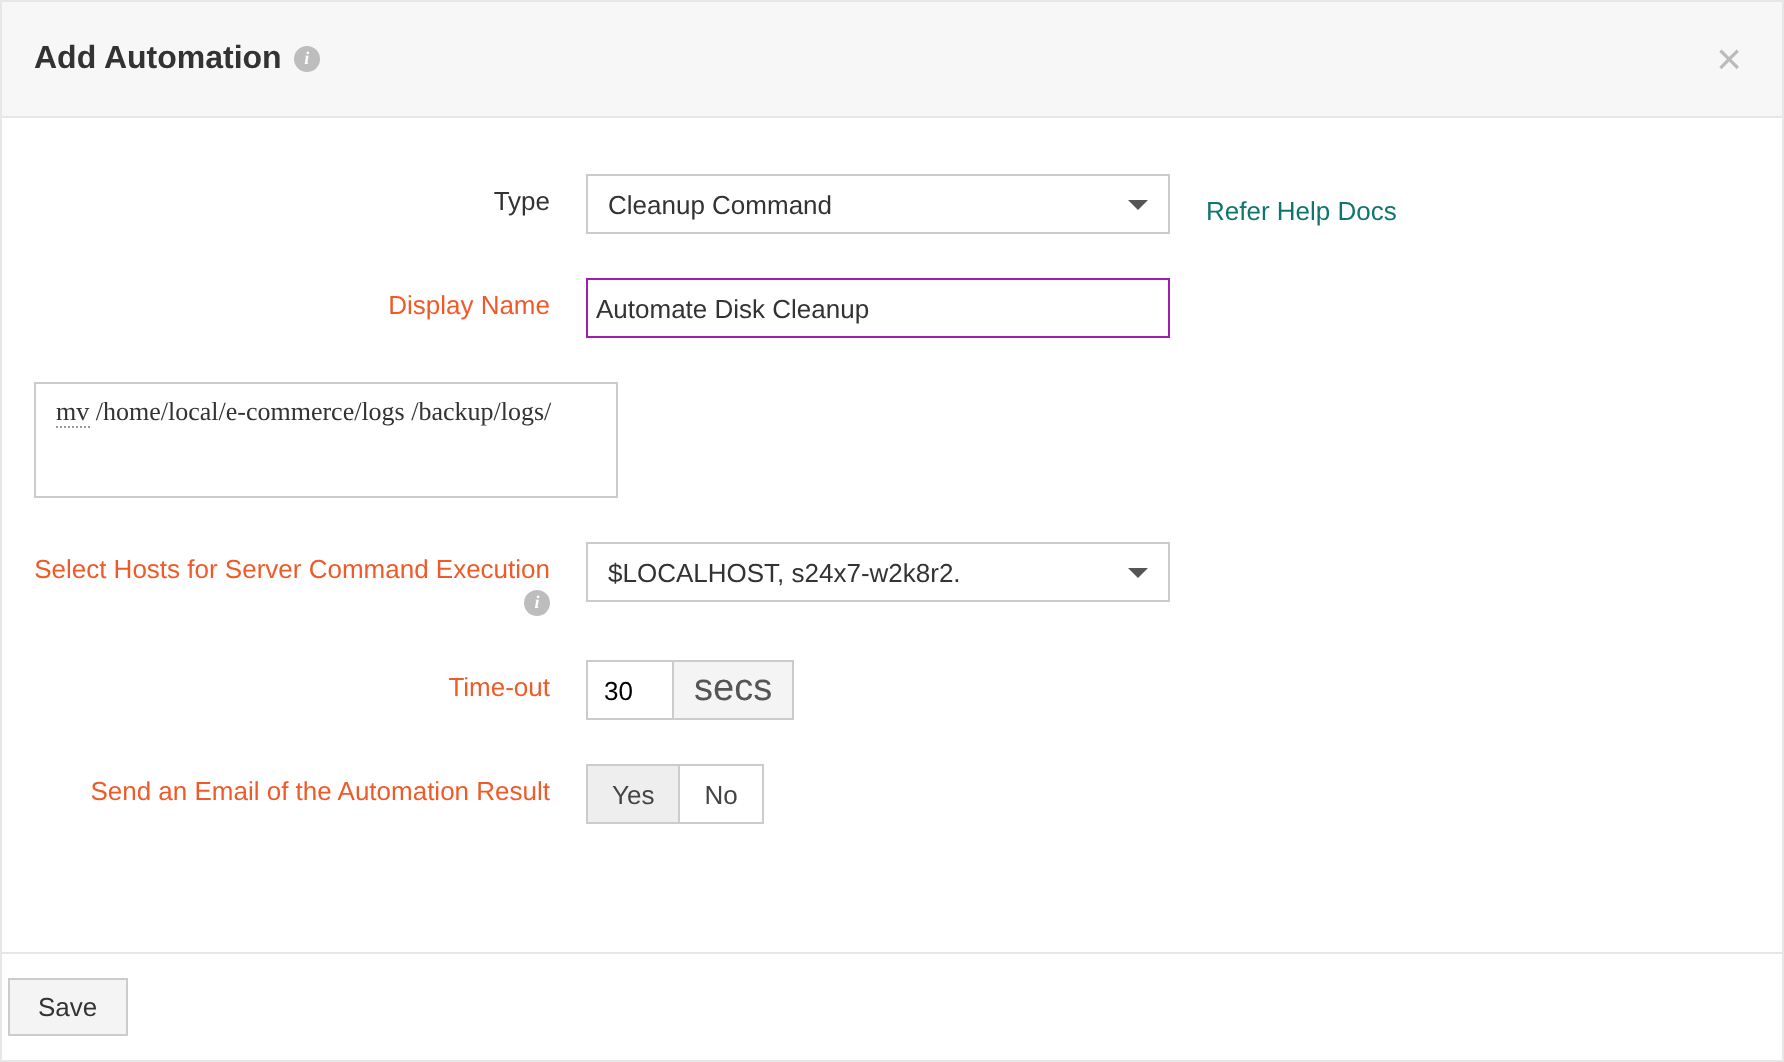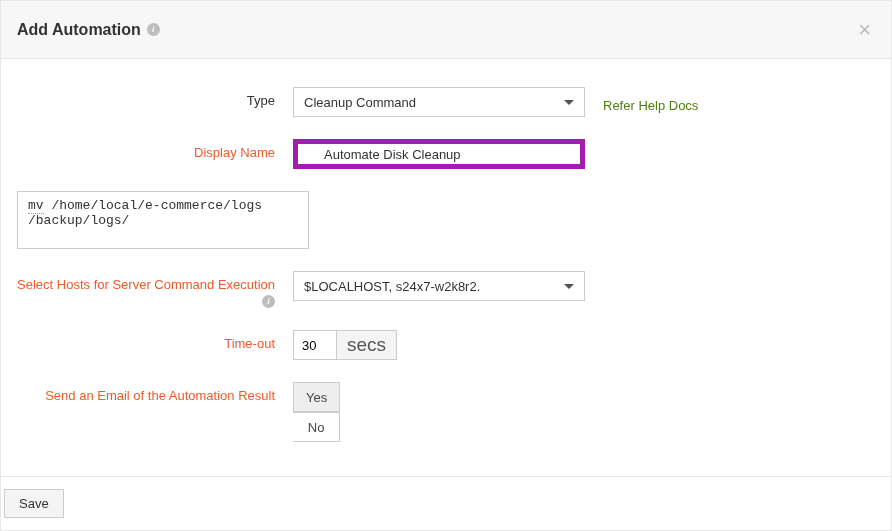--- a/index.html
+++ b/index.html
@@ -88,42 +88,42 @@
   }
   .select.w-type { width: 292px; }
   .select.w-hosts { width: 292px; }
   .caret {
     width: 0; height: 0;
     border-left: 5px solid transparent;
     border-right: 5px solid transparent;
     border-top: 5px solid #555;
   }
   .link {
-    color: #4d7c0f;
+    color: #0f766e;
     cursor: pointer;
     margin-left: 18px;
     padding-top: 6px;
   }
   .text-input {
     height: 30px;
     width: 292px;
-    border: 5px solid #a21caf;
-    padding: 0 26px;
+    border: 1px solid #a21caf;
+    padding: 0 4px;
     font-size: 13px;
     font-family: inherit;
     color: #333;
     outline: none;
   }
   .textarea {
     width: 292px;
     height: 58px;
     border: 1px solid #ccc;
     padding: 6px 10px;
     font-size: 13px;
-    font-family: Liberation Mono, monospace;
+    font-family: Liberation Serif, serif;
     color: #333;
     resize: both;
     outline: none;
   }
   .timeout-input {
     width: 44px;
     height: 30px;
     border: 1px solid #ccc;
     padding: 0 8px;
     font-size: 13px;
@@ -136,21 +136,20 @@
     height: 30px;
     padding: 0 10px;
     background: #f4f4f4;
     border: 1px solid #ccc;
     border-left: none;
     font-size: 19px;
     color: #555;
   }
   .toggle-group {
     display: flex;
-    flex-direction: column;
   }
   .toggle-btn {
     display: flex;
     align-items: center;
     justify-content: center;
     height: 30px;
     padding: 0 12px;
     border: 1px solid #ccc;
     background: #fff;
     font-size: 13px;

